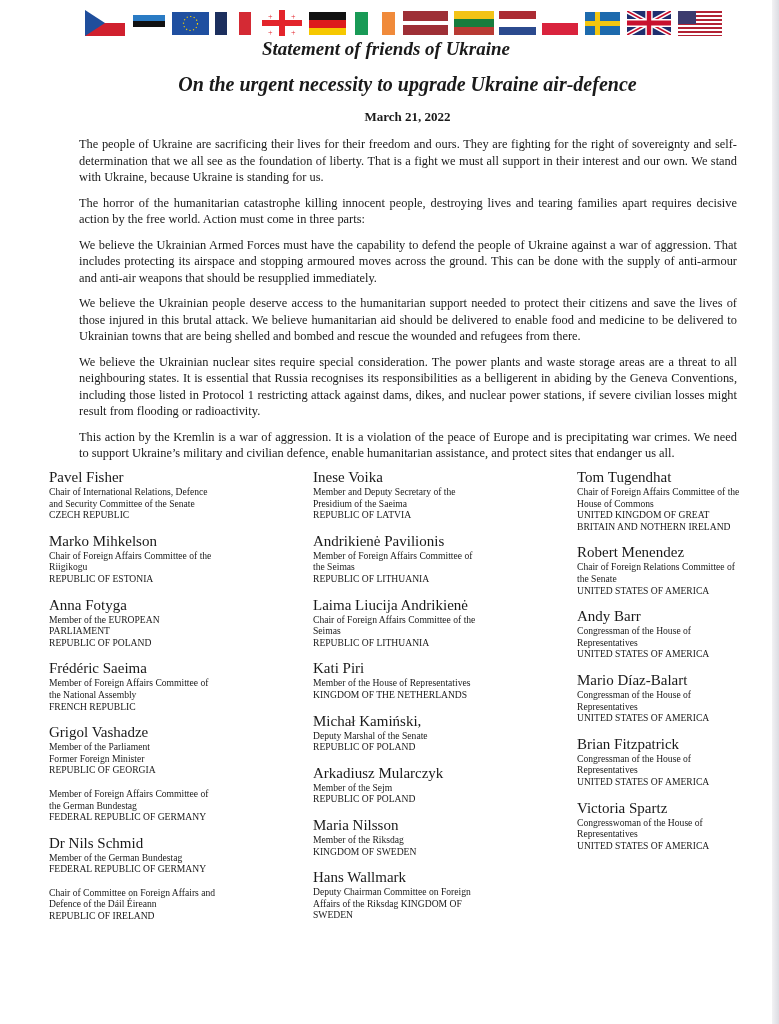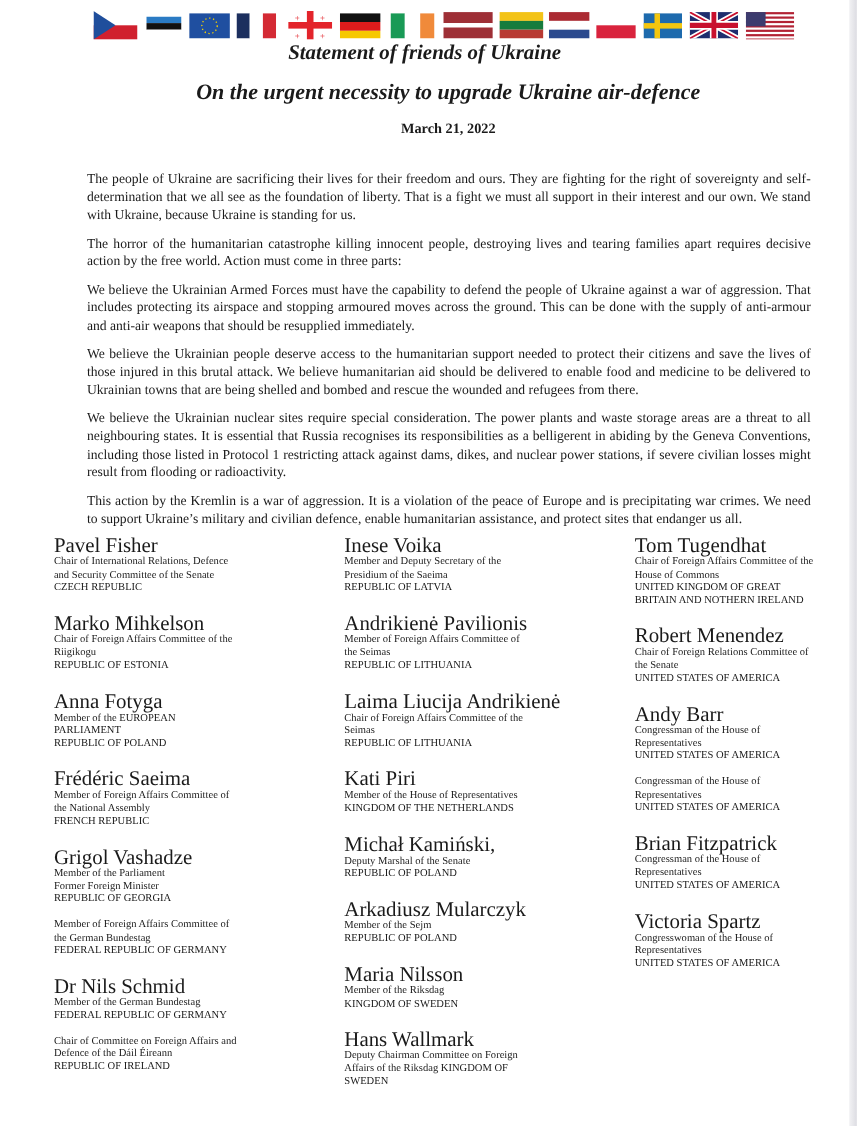--- a/index.html
+++ b/index.html
@@ -18,30 +18,30 @@
       font-weight: bold; font-style: italic; font-size: 19px;
     }
     .subtitle {
       position: absolute; top: 73px; left: 0; width: 815px; text-align: center;
       font-weight: bold; font-style: italic; font-size: 20px;
     }
     .date {
       position: absolute; top: 109px; left: 0; width: 815px; text-align: center;
       font-weight: bold; font-size: 13px;
     }
-    .body-text { position: absolute; top: 154px; left: 79px; width: 658px; }
+    .body-text { position: absolute; top: 136px; left: 79px; width: 658px; }
     .body-text p {
       margin: 0 0 9px 0; font-size: 12.4px; line-height: 16.5px; text-align: justify;
     }
     .col { position: absolute; top: 469px; }
     .col1 { left: 49px; width: 245px; }
     .col2 { left: 313px; width: 245px; }
     .col3 { left: 577px; width: 190px; }
     .sig { margin-bottom: 12px; }
-    .sig-name { font-size: 19px; line-height: 17px; margin-top: 19px; }
+    .sig-name { font-size: 15px; line-height: 17px; }
     .sig-line { font-size: 9.6px; line-height: 11.6px; }
   </style>
 </head>
 <body>
 
 <div class="page">
 
   <div class="flags">
 
     <svg class="flag" style="left:0;top:0" width="40" height="26">
@@ -259,20 +259,21 @@
         <div class="sig-line">the Senate</div>
         <div class="sig-line">UNITED STATES OF AMERICA</div>
       </div>
       <div class="sig">
         <div class="sig-name">Andy Barr</div>
         <div class="sig-line">Congressman of the House of</div>
         <div class="sig-line">Representatives</div>
         <div class="sig-line">UNITED STATES OF AMERICA</div>
       </div>
       <div class="sig">
+        <div class="sig-name">Mario Díaz-Balart</div>
         <div class="sig-line">Congressman of the House of</div>
         <div class="sig-line">Representatives</div>
         <div class="sig-line">UNITED STATES OF AMERICA</div>
       </div>
       <div class="sig">
         <div class="sig-name">Brian Fitzpatrick</div>
         <div class="sig-line">Congressman of the House of</div>
         <div class="sig-line">Representatives</div>
         <div class="sig-line">UNITED STATES OF AMERICA</div>
       </div>

